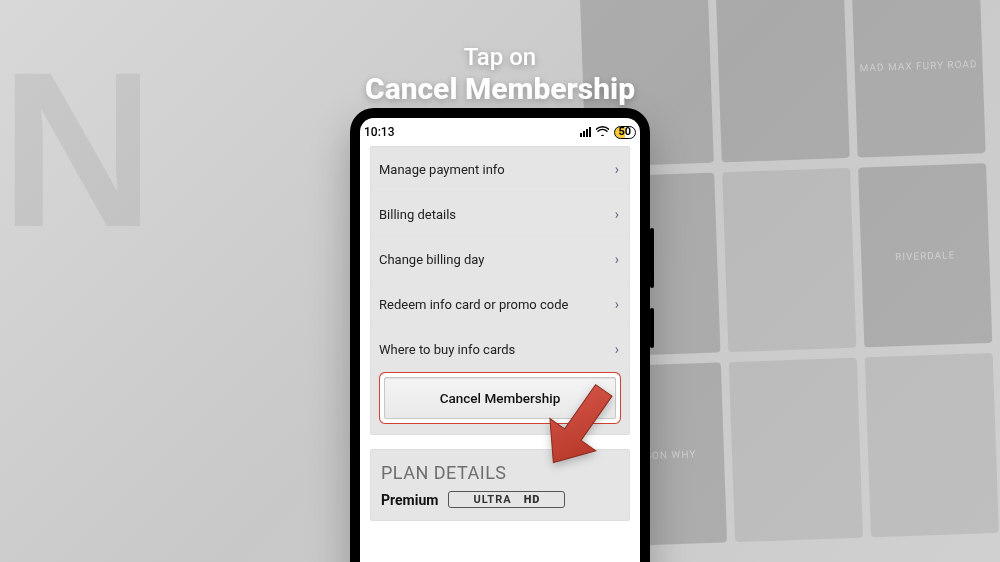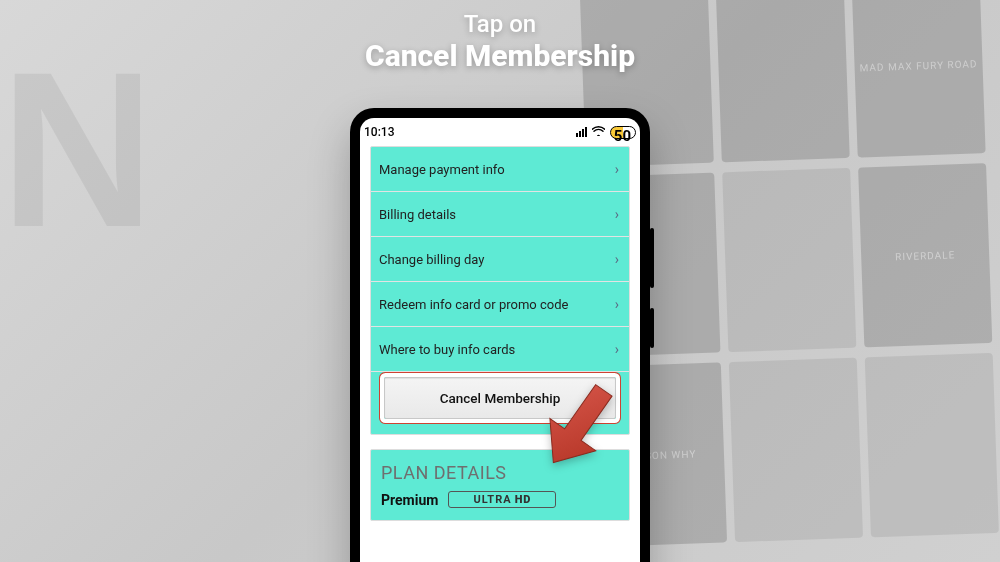--- a/index.html
+++ b/index.html
@@ -18,21 +18,21 @@
   .poster { background: #222; border-radius: 4px; height: 180px; color:#ddd; font-size:10px; display:flex; align-items:center; justify-content:center; text-align:center; padding:4px; letter-spacing:1px;}
   .poster-light { background:#777; }
   .bg-left-fade {
     position:absolute; left:0; top:40px; width:140px; height:280px; opacity:0.06;
     font-size:220px; font-weight:900; color:#000; line-height:1; overflow:hidden;
     font-family: Arial, sans-serif;
   }
 
   
   .heading {
-    position: absolute; top: 10px; left: 50%; transform: translateX(-50%);
+    position: absolute; top: 43px; left: 50%; transform: translateX(-50%);
     text-align: center; color: #fff;
     text-shadow: 0 2px 6px rgba(0,0,0,0.25);
   }
   .heading .line1 { font-size: 24px; font-weight: 500; }
   .heading .line2 { font-size: 30px; font-weight: 800; }
 
   
   .phone {
     position: absolute; left: 50%; top: 108px; transform: translateX(-50%);
     width: 300px; height: 600px; background: #000; border-radius: 24px;
@@ -54,29 +54,29 @@
     height: 28px; display:flex; align-items:center; justify-content:space-between;
     padding: 0 4px; font-size: 12px; color:#000; font-weight:500;
   }
   .status-right { display:flex; align-items:center; gap:5px; }
   .signal, .wifi { display:inline-flex; align-items:flex-end; gap:1px; }
   .signal span { width:2px; background:#000; display:inline-block;}
   .signal span:nth-child(1){height:4px;} .signal span:nth-child(2){height:6px;}
   .signal span:nth-child(3){height:8px;} .signal span:nth-child(4){height:10px;}
   .wifi-icon { font-size:11px; }
   .battery {
-    display:inline-flex; align-items:flex-start; font-size:15px; font-weight:700;
+    display:inline-flex; align-items:flex-end; font-size:11px; font-weight:700;
     border:1.5px solid #000; border-radius:7px; padding:0 4px 0 3px; height:13px;
     background: linear-gradient(90deg, #f9c938 50%, #fff 50%);
     color:#000;
   }
 
   
   .content { flex:1; overflow:hidden; padding: 0 10px; }
-  .card { border:1px solid #ddd; border-radius:2px; margin-bottom: 14px; background:#5eead4; }
+  .card { border:1px solid #ddd; border-radius:2px; margin-bottom: 14px; background:#e5e5e5; }
   .list-row {
     border-bottom: 1px solid #e3e3e3; padding: 14px 10px 14px 8px;
     display:flex; align-items:center; justify-content:space-between;
     font-size: 13px; color:#222;
   }
   .list-row:last-of-type { border-bottom: none; }
   .chevron { color:#5a6b84; font-size:14px; }
 
   .cancel-outer { padding: 0 8px 10px 8px; }
   .cancel-btn {
@@ -93,21 +93,21 @@
   .section-title {
     padding: 12px 10px 8px 10px; font-size: 18px; color:#6f6f6f; letter-spacing: 0.5px;
   }
   .plan-row { padding: 0 10px 12px 10px; display:flex; align-items:center; gap:10px; }
   .plan-name { font-size: 14px; font-weight:700; color:#111; }
   .uhd-badge {
     border:1.5px solid #555; border-radius:3px; padding:1px 24px;
     font-size:11px; letter-spacing:1px; font-weight:700; color:#333;
     display:inline-flex; align-items:center;
   }
-  .uhd-badge .hd { font-weight:900; margin-left:3px; }
+  .uhd-badge .hd { font-weight:900; margin-left:12px; }
 
   
   .arrow {
     position:absolute; left: calc(50% + 14px); top: 373px; width: 120px; height: 120px;
     pointer-events:none;
   }
   .arrow svg { filter: drop-shadow(0 3px 4px rgba(0,0,0,0.25)); }
 </style>
 </head>
 <body>

